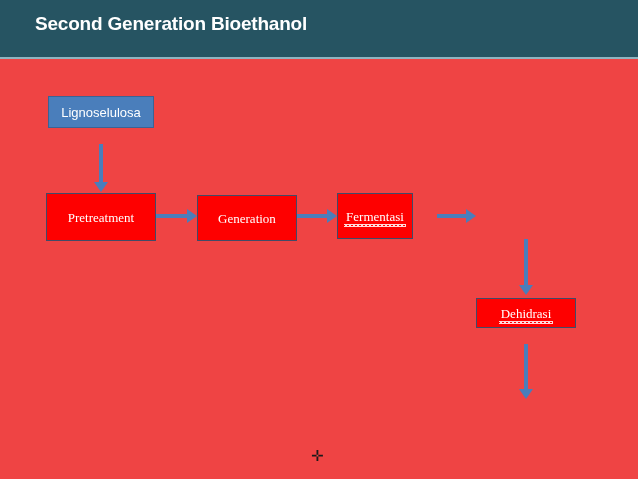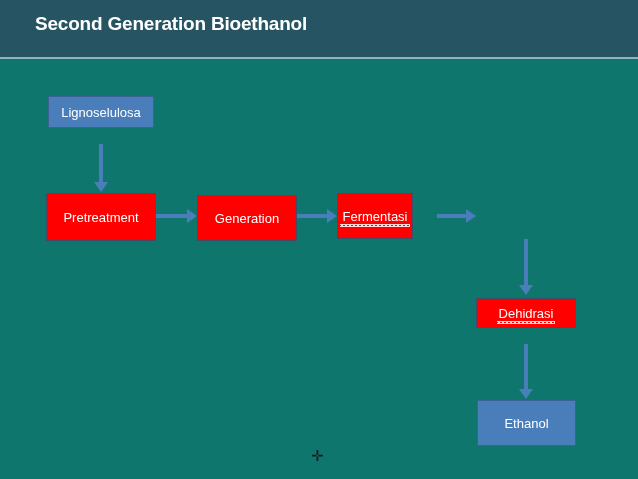--- a/index.html
+++ b/index.html
@@ -13,21 +13,21 @@
     font-family: "Liberation Sans", sans-serif;
     overflow: hidden;
     position: relative;
   }
 
   #slide {
     position: absolute;
     left: 0; top: 0;
     width: 638px;
     height: 479px;
-    background: #0f766e;
+    background: #ef4444;
   }
 
   
   #header-bar {
     position: absolute;
     left: 0; top: 0;
     width: 638px;
     height: 57px;
     background: #265462;
     box-sizing: border-box;
@@ -70,20 +70,21 @@
     text-align: center;
     white-space: nowrap;
   }
   .node-blue {
     background: #4a7ebb;
     border: 1px solid #3c6294;
   }
   .node-red {
     background: #fe0000;
     border: 1px solid #404b68;
+    font-family: Liberation Serif, serif;
   }
   .node-label {
     display: inline-block;
     padding: 0 2px;
   }
   
   .squiggle {
     position: relative;
   }
   .squiggle::after {
@@ -195,21 +196,18 @@
 
     <div class="node node-red" style="left:476px; top:239px; width:100px; height:30px;">
       <span class="node-label squiggle">Dehidrasi</span>
     </div>
 
     <div class="conn">
       <div class="conn-line-v" style="left:524px; top:285px; height:47px;"></div>
       <div class="arrow-down" style="left:519px; top:330px;"></div>
     </div>
 
-    <div class="node node-blue" style="left:477px; top:341px; width:99px; height:46px;">
-      <span class="node-label">Ethanol</span>
-    </div>
 
   </div>
 
   <div id="cursor-glyph">✛</div>
 
 </div>
 
 </body></html>

